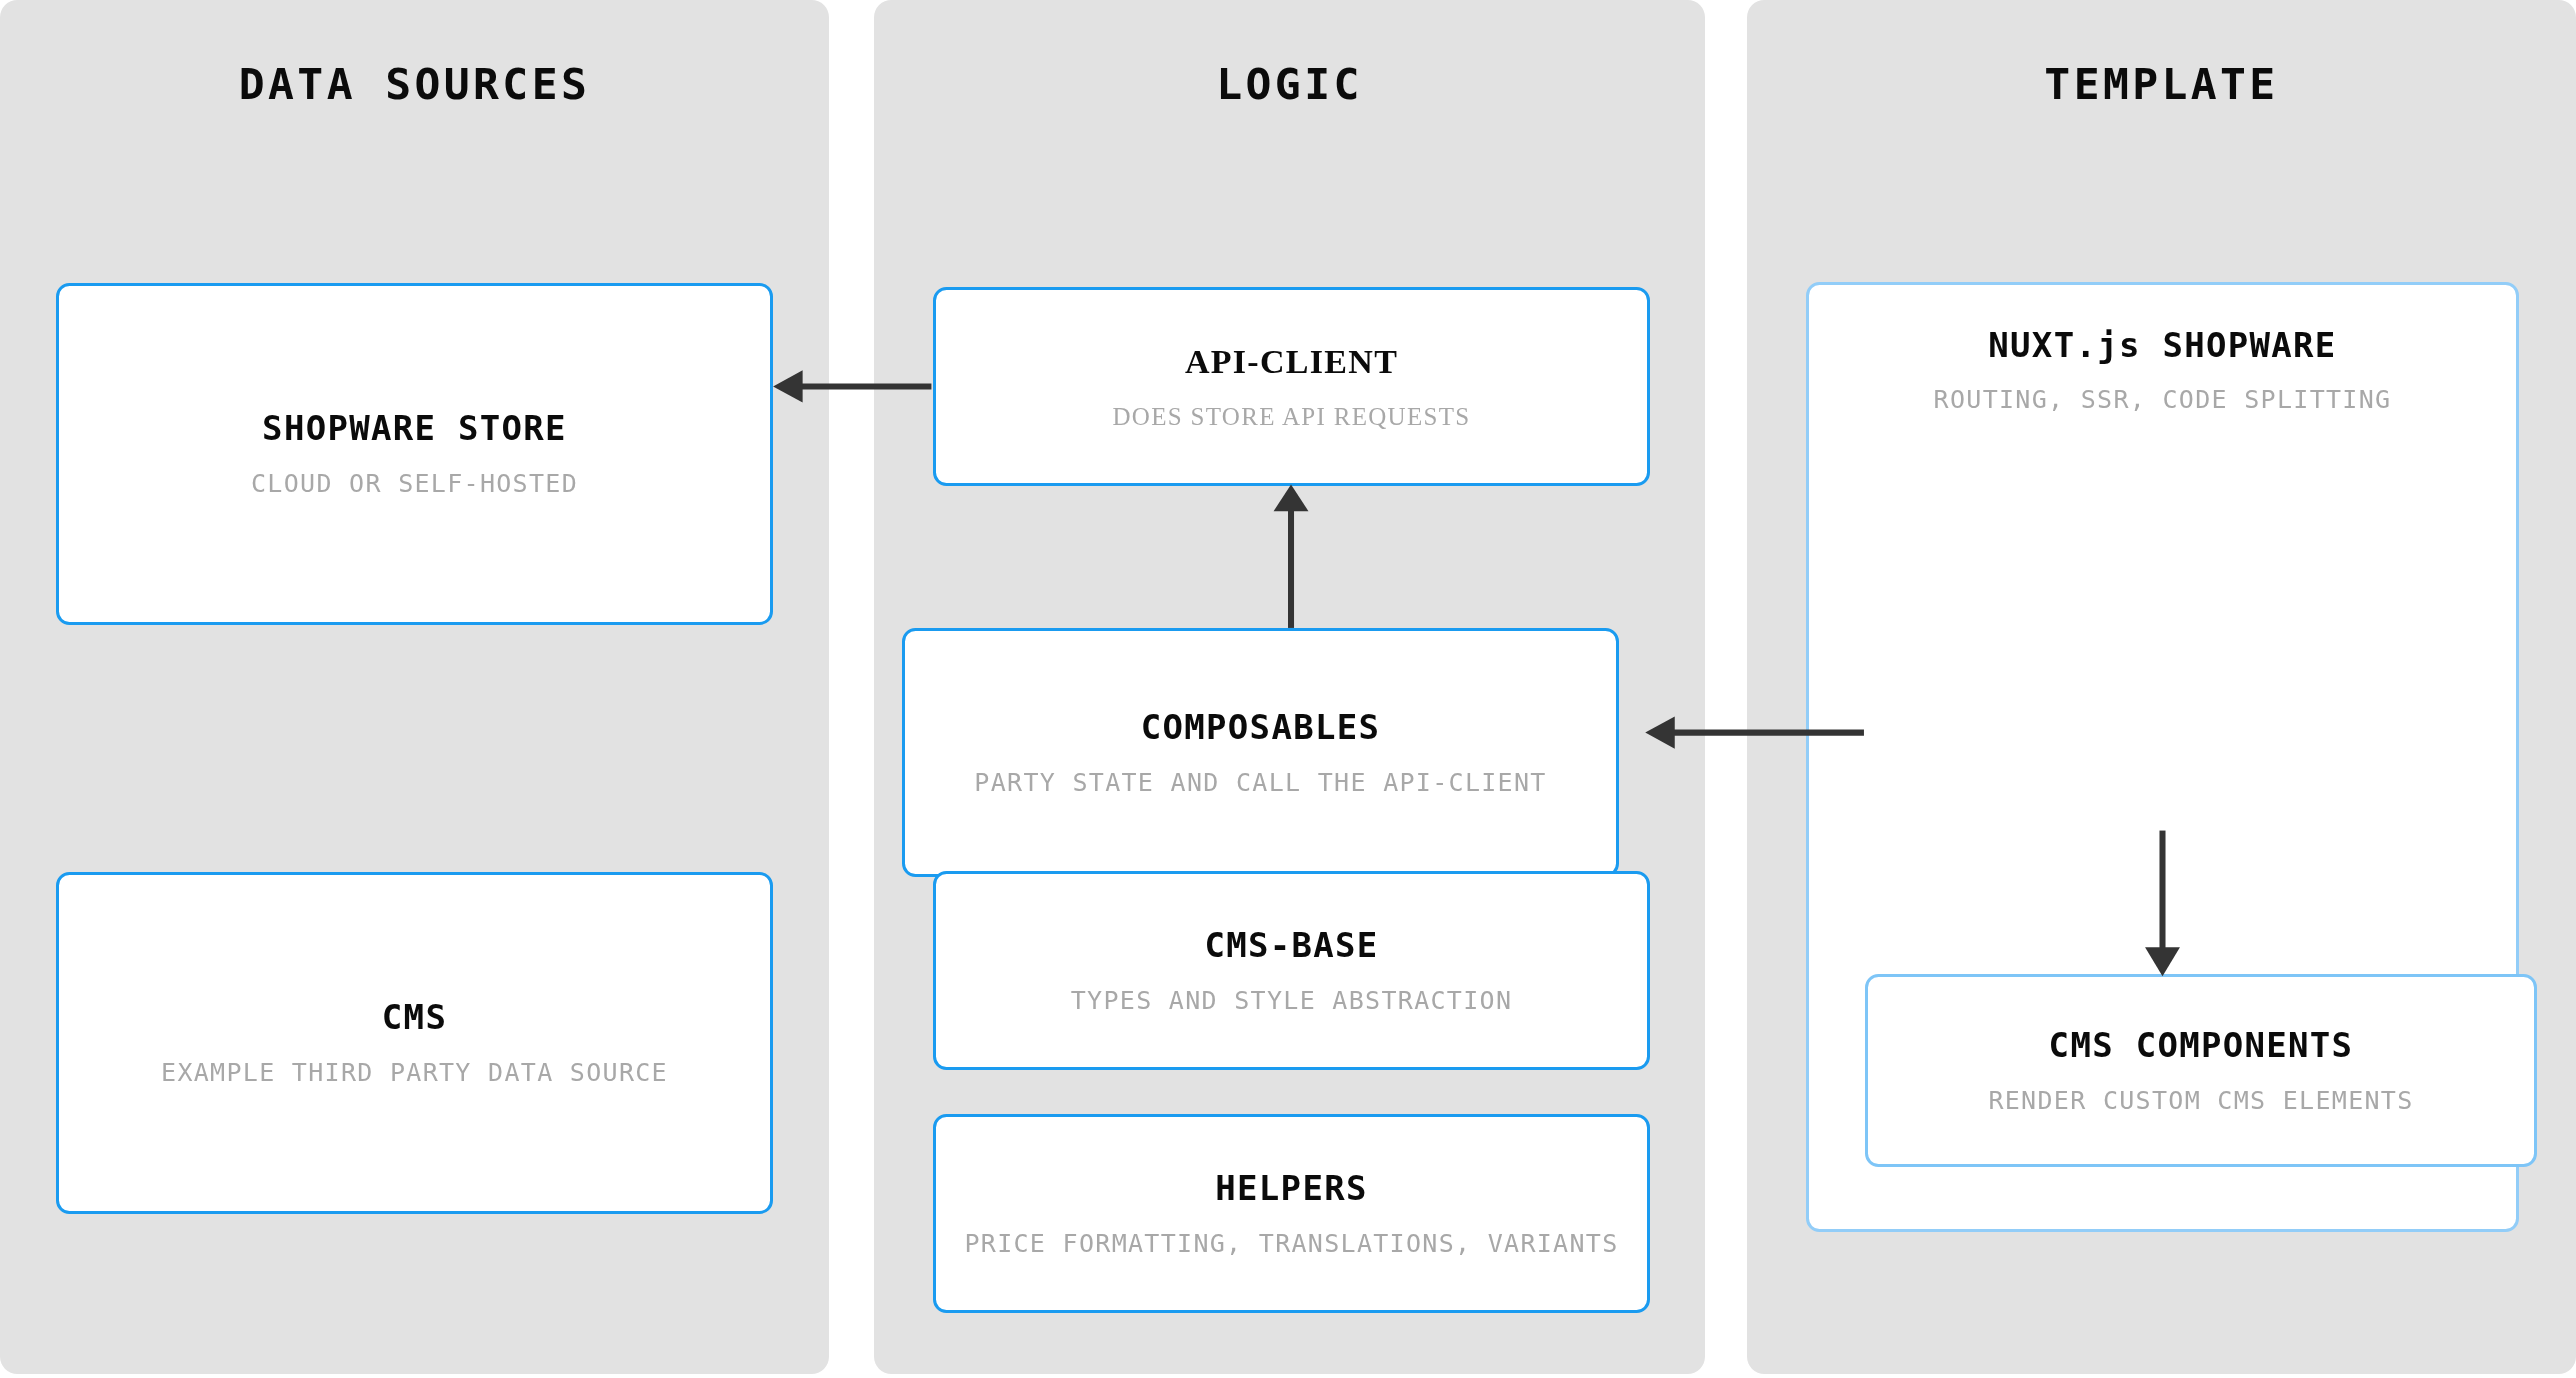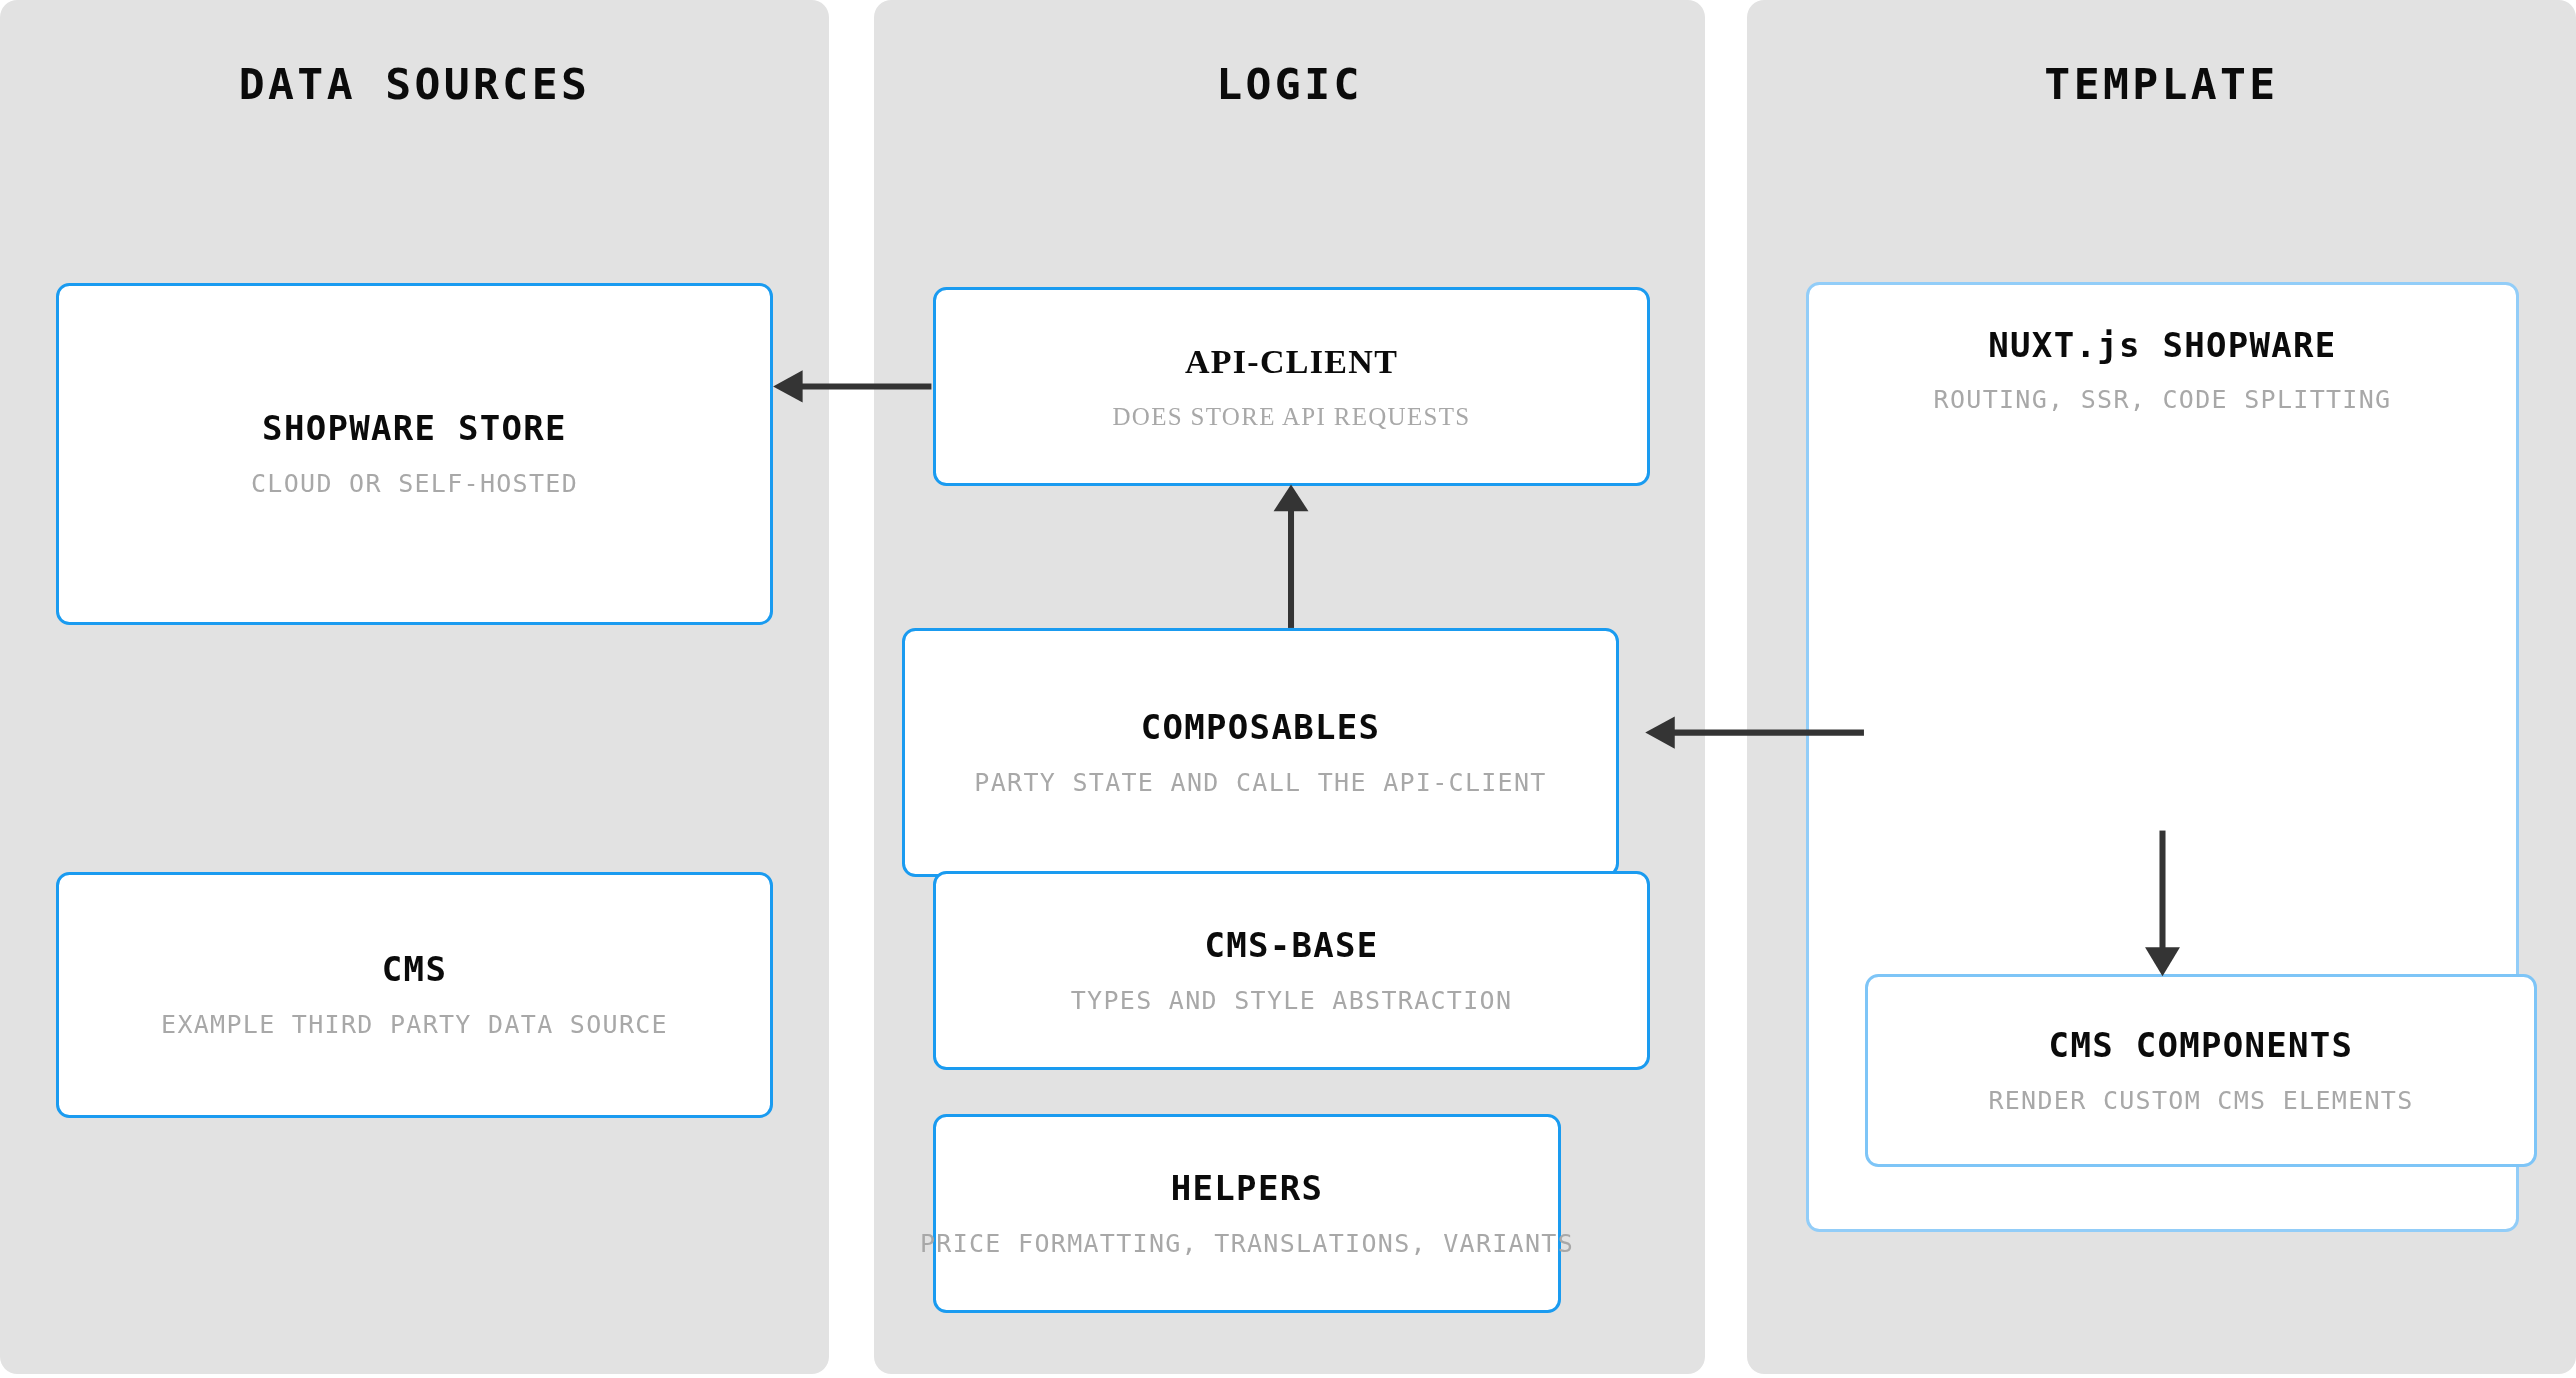--- a/index.html
+++ b/index.html
@@ -84,27 +84,27 @@
     color: #a8a8a8;
     text-align: center;
     white-space: nowrap;
     line-height: 1.1;
   }
   .node.container > .node-title { margin-top: 42px; }
   .node.container > .node-sub   { margin-top: 21.5px; }
 
   
   #node-shopware-store { left: 56px;  top: 283px;  width: 717px; height: 342px; }
-  #node-cms            { left: 56px;  top: 872px; width: 717px; height: 246px; }
+  #node-cms            { left: 56px;  top: 872px; width: 717px; height: 342px; }
 
   
   #node-api-client   { left: 933px; top: 287px;  width: 717px; height: 199px; font-family: Liberation Serif, serif; }
   #node-composables  { left: 902px; top: 628px;  width: 717px; height: 249px; }
   #node-cms-base     { left: 933px; top: 871px; width: 717px; height: 199px; }
-  #node-helpers      { left: 933px; top: 1114px; width: 628px; height: 199px; }
+  #node-helpers      { left: 933px; top: 1114px; width: 717px; height: 199px; }
 
   
   #node-nuxt-runtime       { left: 1806px; top: 282px;  width: 713px; height: 950px; }
   #node-frontend-components{ left: 1865px; top: 636px;  width: 597px;  height: 193px; }
   #node-cms-components     { left: 1865px; top: 974px; width: 672px;  height: 193px; }
 
   
   .arrow-layer {
     position: absolute;
     left: 0; top: 0;

